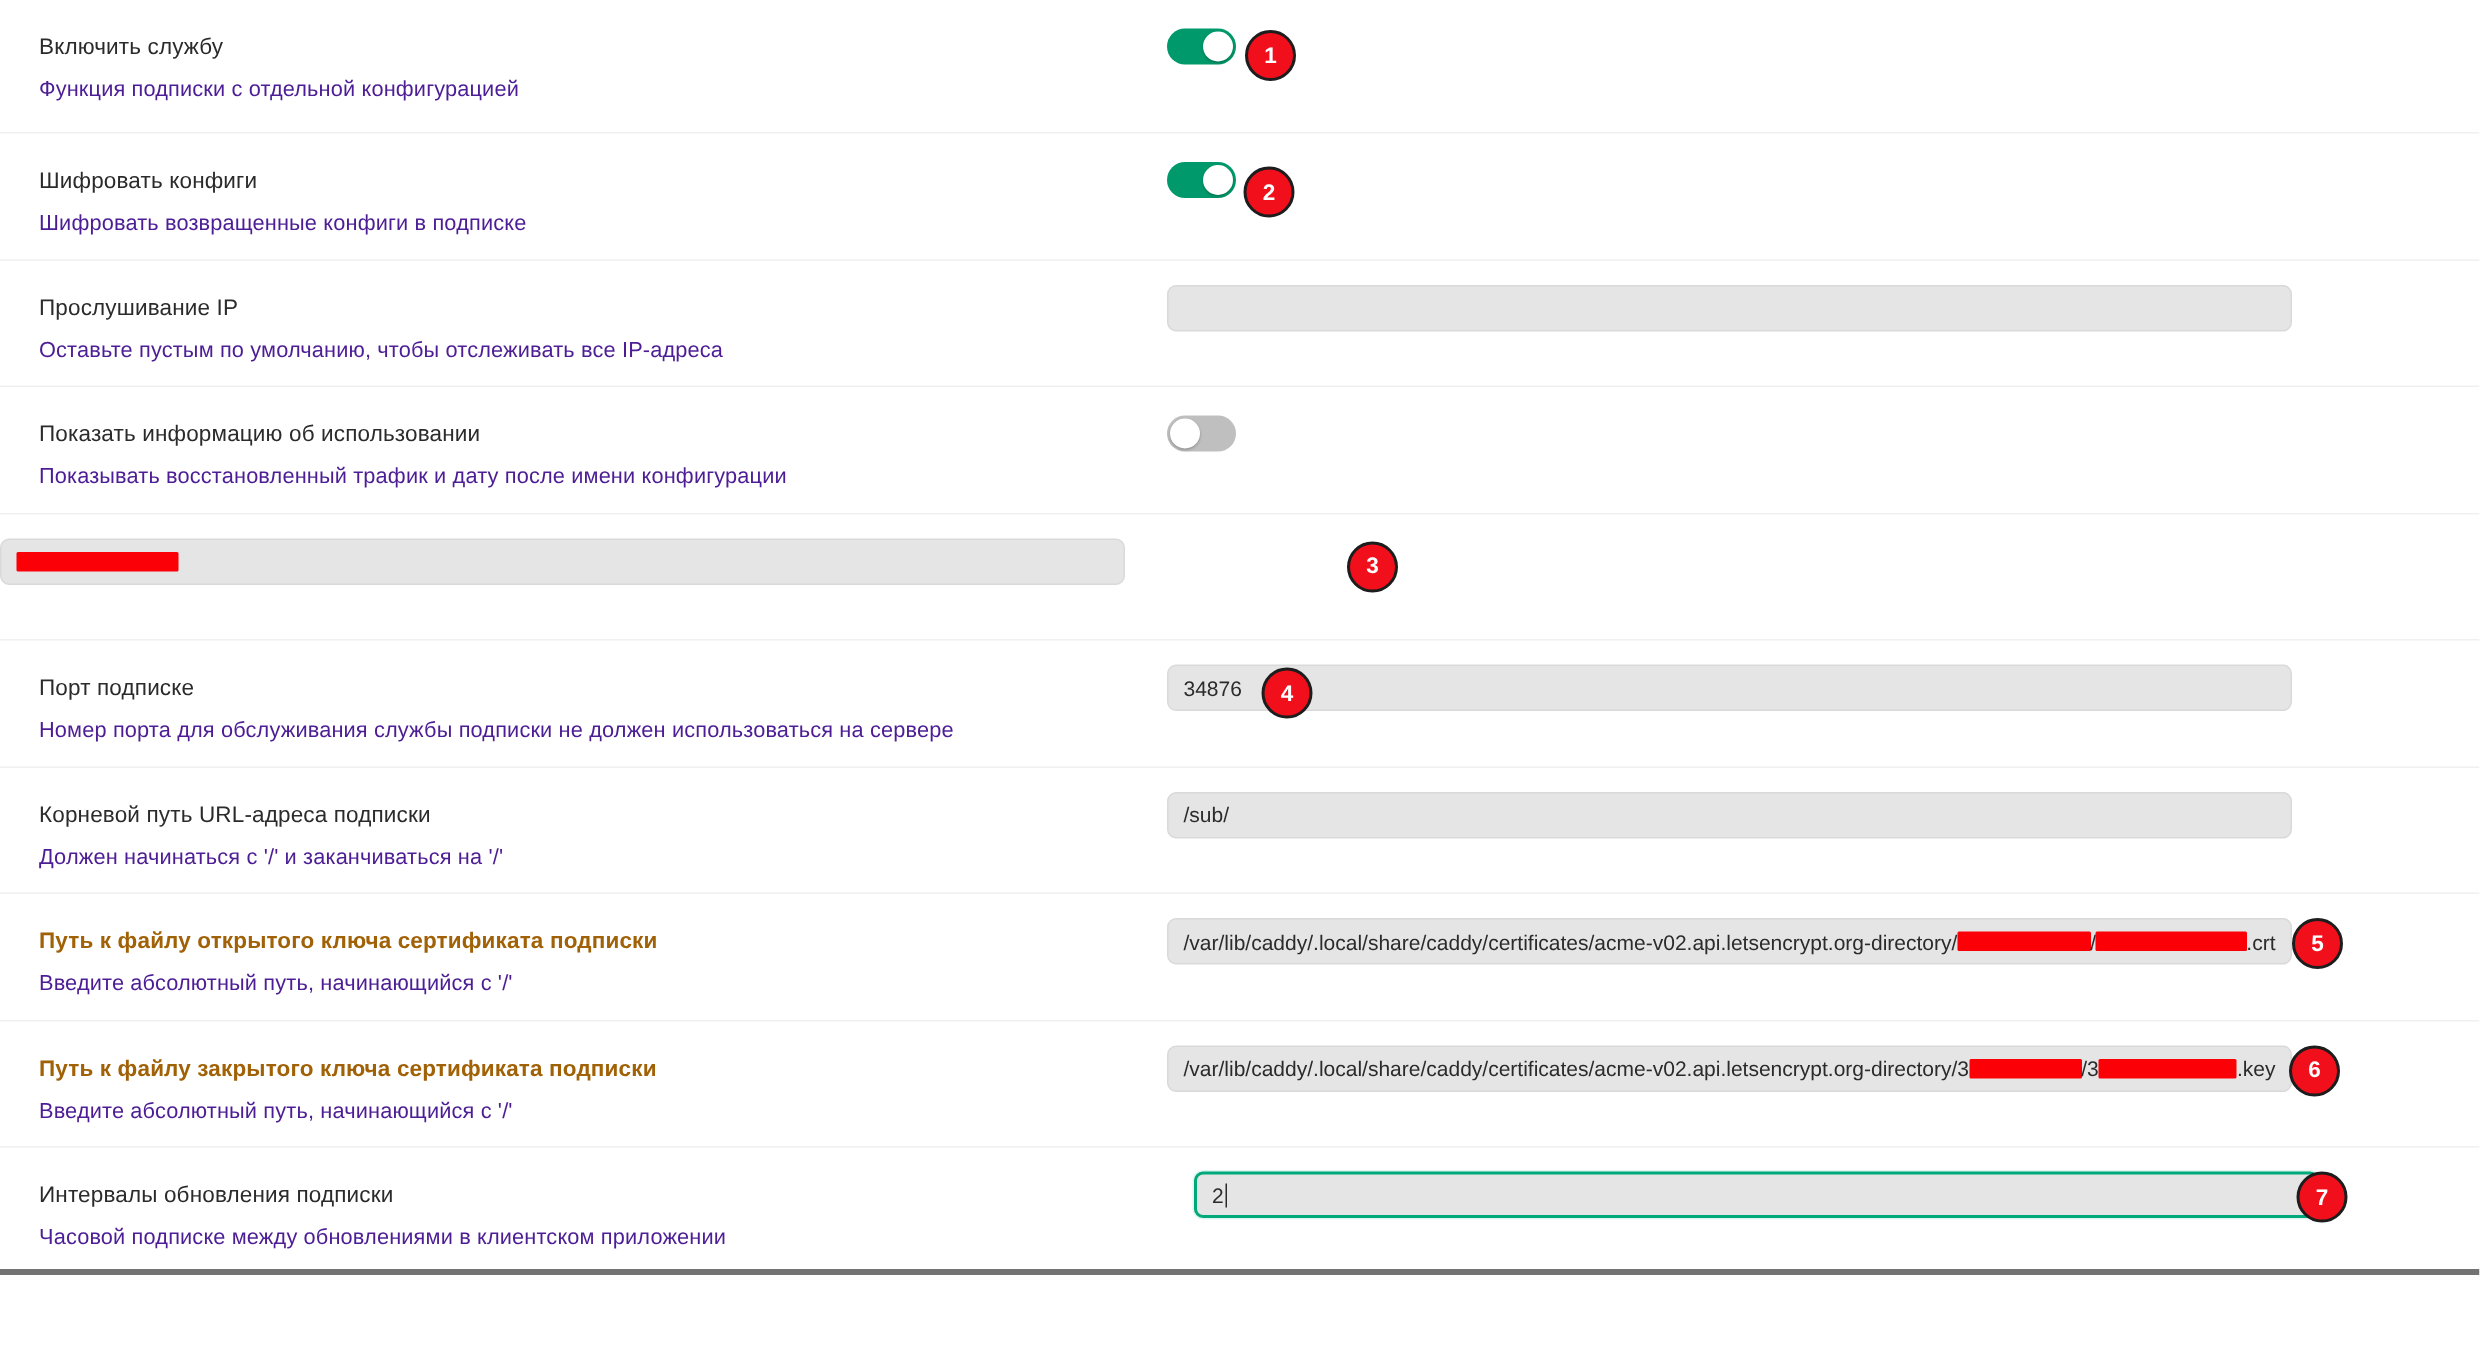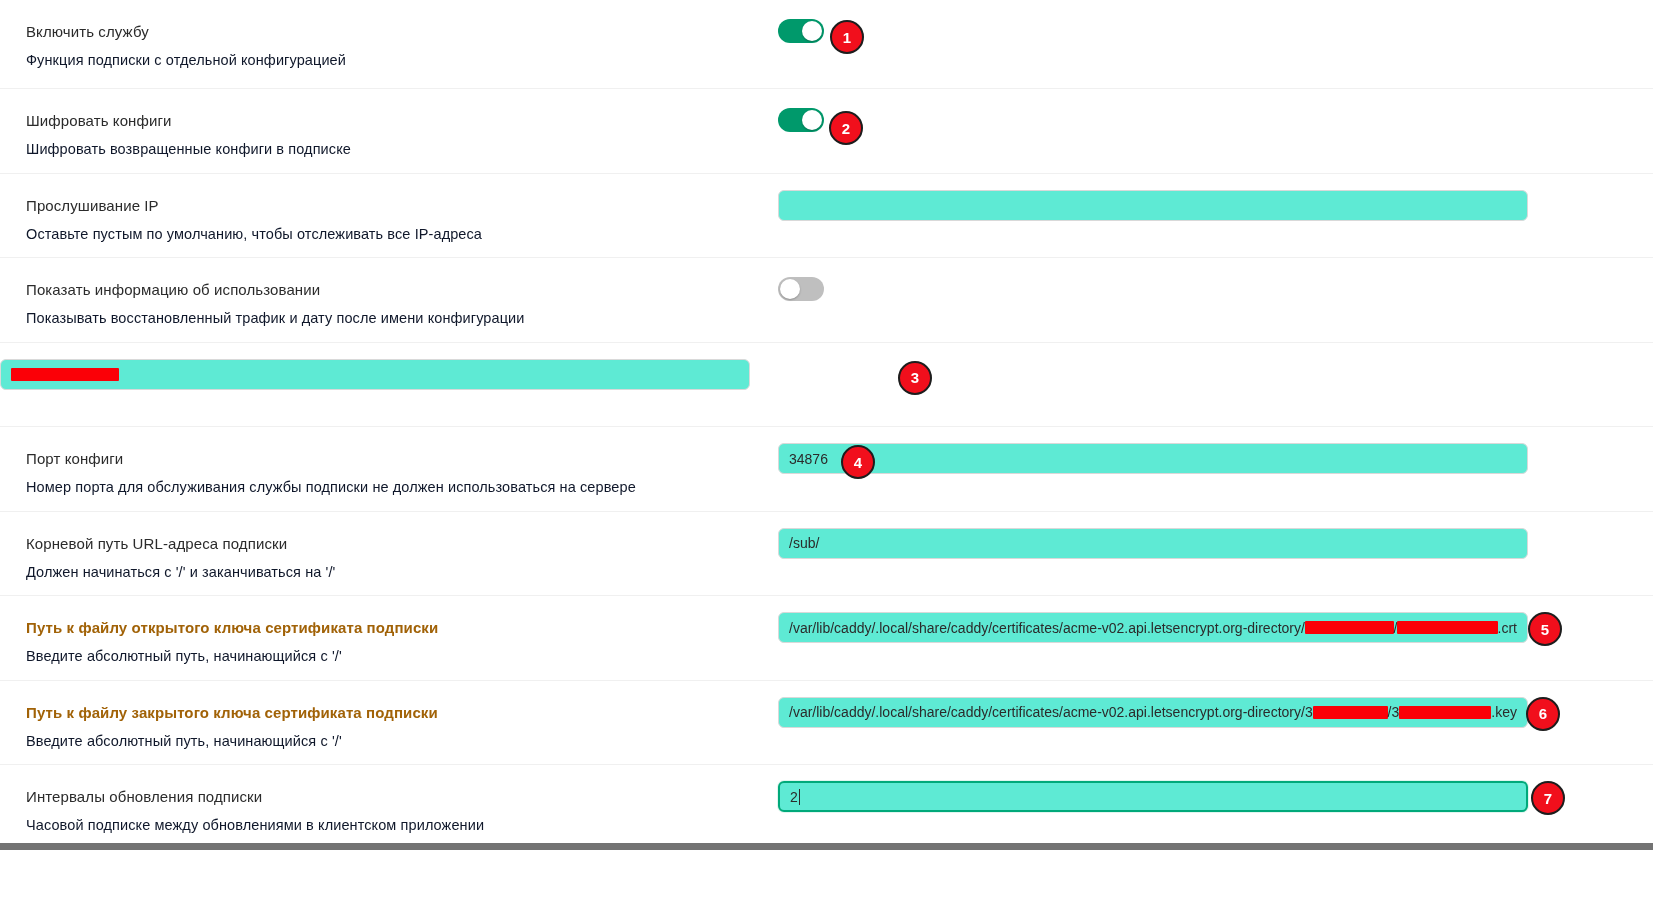--- a/index.html
+++ b/index.html
@@ -26,21 +26,21 @@
   .form-row {
     position: relative;
     display: flex;
     align-items: flex-start;
     box-sizing: border-box;
     padding: 0;
     border-bottom: 1px solid #f0f0f0;
     height: 84.5px;
   }
   .form-row.first-row { height: 89px; }
-  .form-row.last-row { border-bottom: 7px solid #737373; }
+  .form-row.last-row { border-bottom: 4px solid #737373; gap: 18px; }
 
   .row-label-col {
     width: 778px;
     flex: 0 0 778px;
     padding-left: 26px;
     padding-top: 22px;
     box-sizing: border-box;
   }
   .row-control-col {
     flex: 1 1 auto;
@@ -59,21 +59,21 @@
     white-space: nowrap;
   }
   .row-title.strong {
     font-weight: bold;
     color: #a16207;
   }
   .row-desc {
     margin-top: 9px;
     font-size: 14.5px;
     line-height: 19px;
-    color: #0f172a;
+    color: #4c1d95;
     letter-spacing: 0.1px;
     white-space: nowrap;
   }
 
   
   .switch {
     position: relative;
     width: 46px;
     height: 24px;
     border-radius: 12px;
@@ -99,21 +99,21 @@
   .switch.on .knob {
     left: 24px;
   }
 
   
   .text-input {
     box-sizing: border-box;
     height: 31px;
     border: 1px solid #d9d9d9;
     border-radius: 6px;
-    background: #5eead4;
+    background: #e5e5e5;
     font-family: "Liberation Sans", sans-serif;
     font-size: 14px;
     color: #2b2b2b;
     padding: 0 10px;
     outline: none;
     display: flex;
     align-items: center;
     overflow: hidden;
     white-space: nowrap;
   }
@@ -222,21 +222,21 @@
     <div class="row-control-col" style="padding-top:16px;">
       <div class="text-input wide">
         <span class="redact domain-short"></span>
       </div>
     </div>
     <div class="badge" style="left:898px; top:18px;">3</div>
   </div>
 
   <div class="form-row">
     <div class="row-label-col">
-      <div class="row-title">Порт конфиги</div>
+      <div class="row-title">Порт подписке</div>
       <div class="row-desc">Номер порта для обслуживания службы подписки не должен использоваться на сервере</div>
     </div>
     <div class="row-control-col" style="padding-top:16px;">
       <div class="text-input wide">34876</div>
     </div>
     <div class="badge" style="left:841px; top:18px;">4</div>
   </div>
 
   <div class="form-row">
     <div class="row-label-col">

